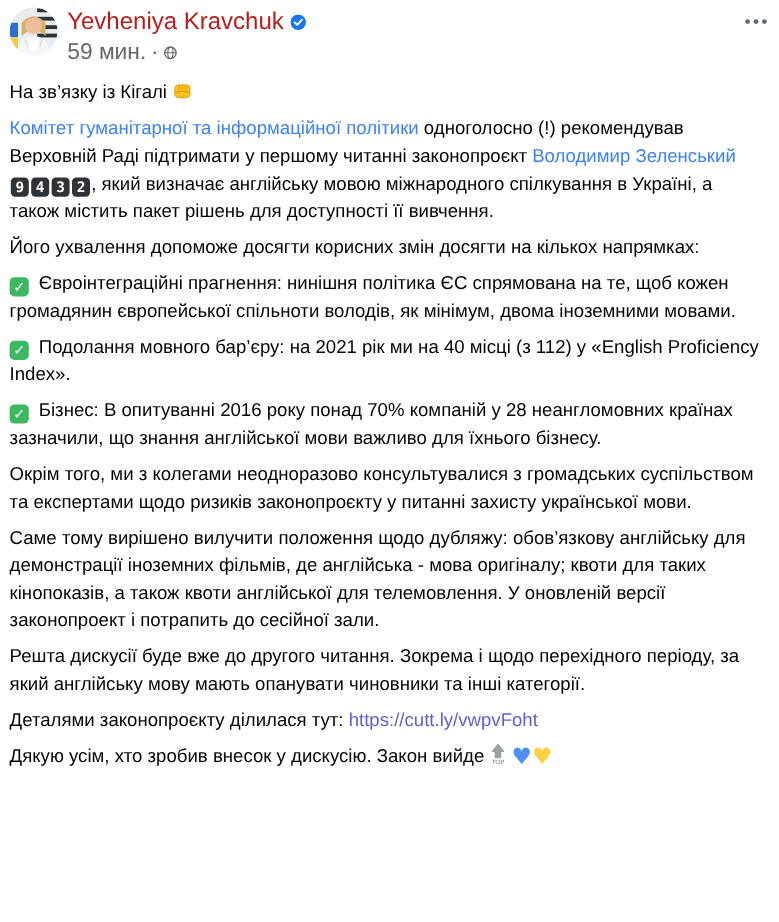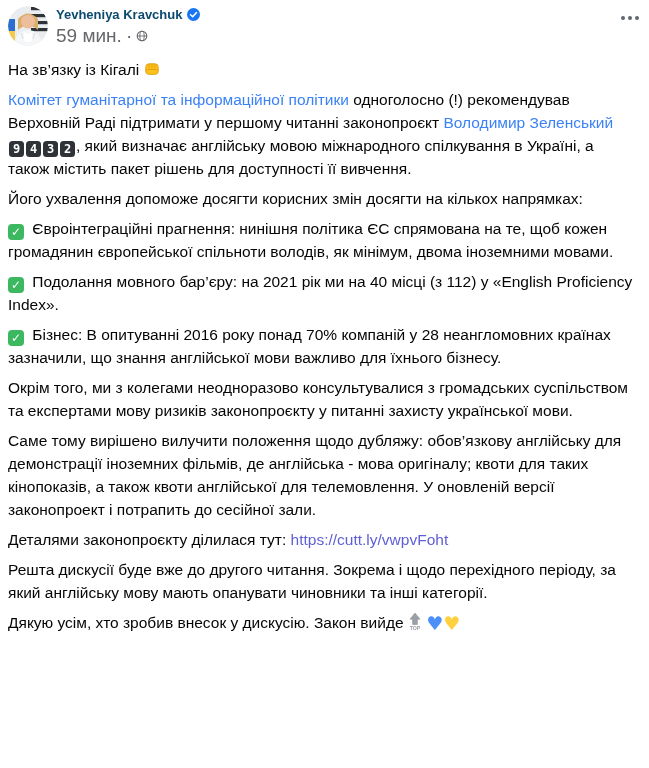--- a/index.html
+++ b/index.html
@@ -8,21 +8,21 @@
     font-family:"Liberation Sans", sans-serif;color:#050505;
     -webkit-font-smoothing:antialiased;
   }
   .post{padding:6px 10px 0 8px;}
 
   
   .header{display:flex;align-items:flex-start;}
   .avatar{width:40px;height:40px;border-radius:50%;overflow:hidden;flex:0 0 40px;cursor:pointer;}
   .header-info{margin-left:8px;flex:1;padding-top:1px;}
   .name-row{display:flex;align-items:center;gap:5px;}
-  .author{font-size:13px;font-weight:bold;color:#0c4a6e;cursor:pointer;}
+  .author{font-size:20px;font-weight:normal;color:#b91c1c;cursor:pointer;}
   .verified{display:inline-flex;align-items:center;}
   .meta-row{display:flex;align-items:center;gap:4px;font-size:19px;color:#65676b;margin-top:3px;}
   .menu{display:flex;gap:3px;align-items:center;justify-content:flex-end;width:40px;padding-top:10px;cursor:pointer;}
   .menu i{width:4px;height:4px;border-radius:50%;background:#606770;display:block;}
 
   
   .content{margin-top:11px;font-size:15.5px;line-height:23px;padding-right:6px;}
   .para{margin:0 0 7px 0;}
   .para:last-child{margin-bottom:0;}
   a.link{color:#3b82f6;text-decoration:none;cursor:pointer;}
@@ -113,22 +113,22 @@
       <div class="para"><span>На зв’язку із Кігалі </span><span><svg class="emoji-svg" viewBox="0 0 20 20" width="18" height="18">
             <path d="M3 8.2 Q3 4.2 6.4 4.2 L13.6 4.2 Q17 4.2 17 8.2 L17 12.6 Q17 16 13.2 16 L6.8 16 Q3 16 3 12.6 Z" fill="#fcc21c" stroke="#e09b0c" stroke-width="0.9"></path>
             <path d="M6.8 4.4 V9.2 M10 4.4 V9.2 M13.2 4.4 V9.2" stroke="#e09b0c" stroke-width="0.9" fill="none"></path>
             <path d="M3.4 11.2 Q10 9.4 16.6 11.2" stroke="#e09b0c" stroke-width="1" fill="none"></path>
           </svg></span></div>
       <div class="para"><a class="link">Комітет гуманітарної та інформаційної політики</a><span> одноголосно (!) рекомендував Верховній Раді підтримати у першому читанні законопроєкт </span><a class="link">Володимир Зеленський</a><span> </span><span class="keycap">9</span><span class="keycap">4</span><span class="keycap">3</span><span class="keycap">2</span><span>, який визначає англійську мовою міжнародного спілкування в Україні, а також містить пакет рішень для доступності її вивчення.</span></div>
       <div class="para"><span>Його ухвалення допоможе досягти корисних змін досягти на кількох напрямках:</span></div>
       <div class="para"><span class="check-emoji">✓</span><span> Євроінтеграційні прагнення: нинішня політика ЄС спрямована на те, щоб кожен громадянин європейської спільноти володів, як мінімум, двома іноземними мовами.</span></div>
       <div class="para"><span class="check-emoji">✓</span><span> Подолання мовного бар’єру: на 2021 рік ми на 40 місці (з 112) у «English Proficiency Index».</span></div>
       <div class="para"><span class="check-emoji">✓</span><span> Бізнес: В опитуванні 2016 року понад 70% компаній у 28 неангломовних країнах зазначили, що знання англійської мови важливо для їхнього бізнесу.</span></div>
-      <div class="para"><span>Окрім того, ми з колегами неодноразово консультувалися з громадських суспільством та експертами мову ризиків законопроєкту у питанні захисту української мови.</span></div>
+      <div class="para"><span>Окрім того, ми з колегами неодноразово консультувалися з громадських суспільством та експертами щодо ризиків законопроєкту у питанні захисту української мови.</span></div>
       <div class="para"><span>Саме тому вирішено вилучити положення щодо дубляжу: обов’язкову англійську для демонстрації іноземних фільмів, де англійська - мова оригіналу; квоти для таких кінопоказів, а також квоти англійської для телемовлення. У оновленій версії законопроект і потрапить до сесійної зали.</span></div>
+      <div class="para"><span>Решта дискусії буде вже до другого читання. Зокрема і щодо перехідного періоду, за який англійську мову мають опанувати чиновники та інші категорії.</span></div>
       <div class="para"><span>Деталями законопроєкту ділилася тут: </span><a class="url">https://cutt.ly/vwpvFoht</a></div>
-      <div class="para"><span>Решта дискусії буде вже до другого читання. Зокрема і щодо перехідного періоду, за який англійську мову мають опанувати чиновники та інші категорії.</span></div>
       <div class="para"><span>Дякую усім, хто зробив внесок у дискусію. Закон вийде </span><span><svg class="emoji-svg" viewBox="0 0 14 19" width="14" height="19">
             <path d="M7 1 L12 7.2 H9.4 V12.5 H4.6 V7.2 H2 Z" fill="#9aa0a6" stroke="#82878c" stroke-width="0.5"></path>
             <text x="7" y="18" font-size="5.2" text-anchor="middle" fill="#9aa0a6" font-family="Liberation Sans, sans-serif" font-weight="bold">TOP</text>
           </svg></span><span> </span><span class="heart blue">♥</span><span class="heart yellow">♥</span></div>
     </div>
 </div>
 
 </body></html>

